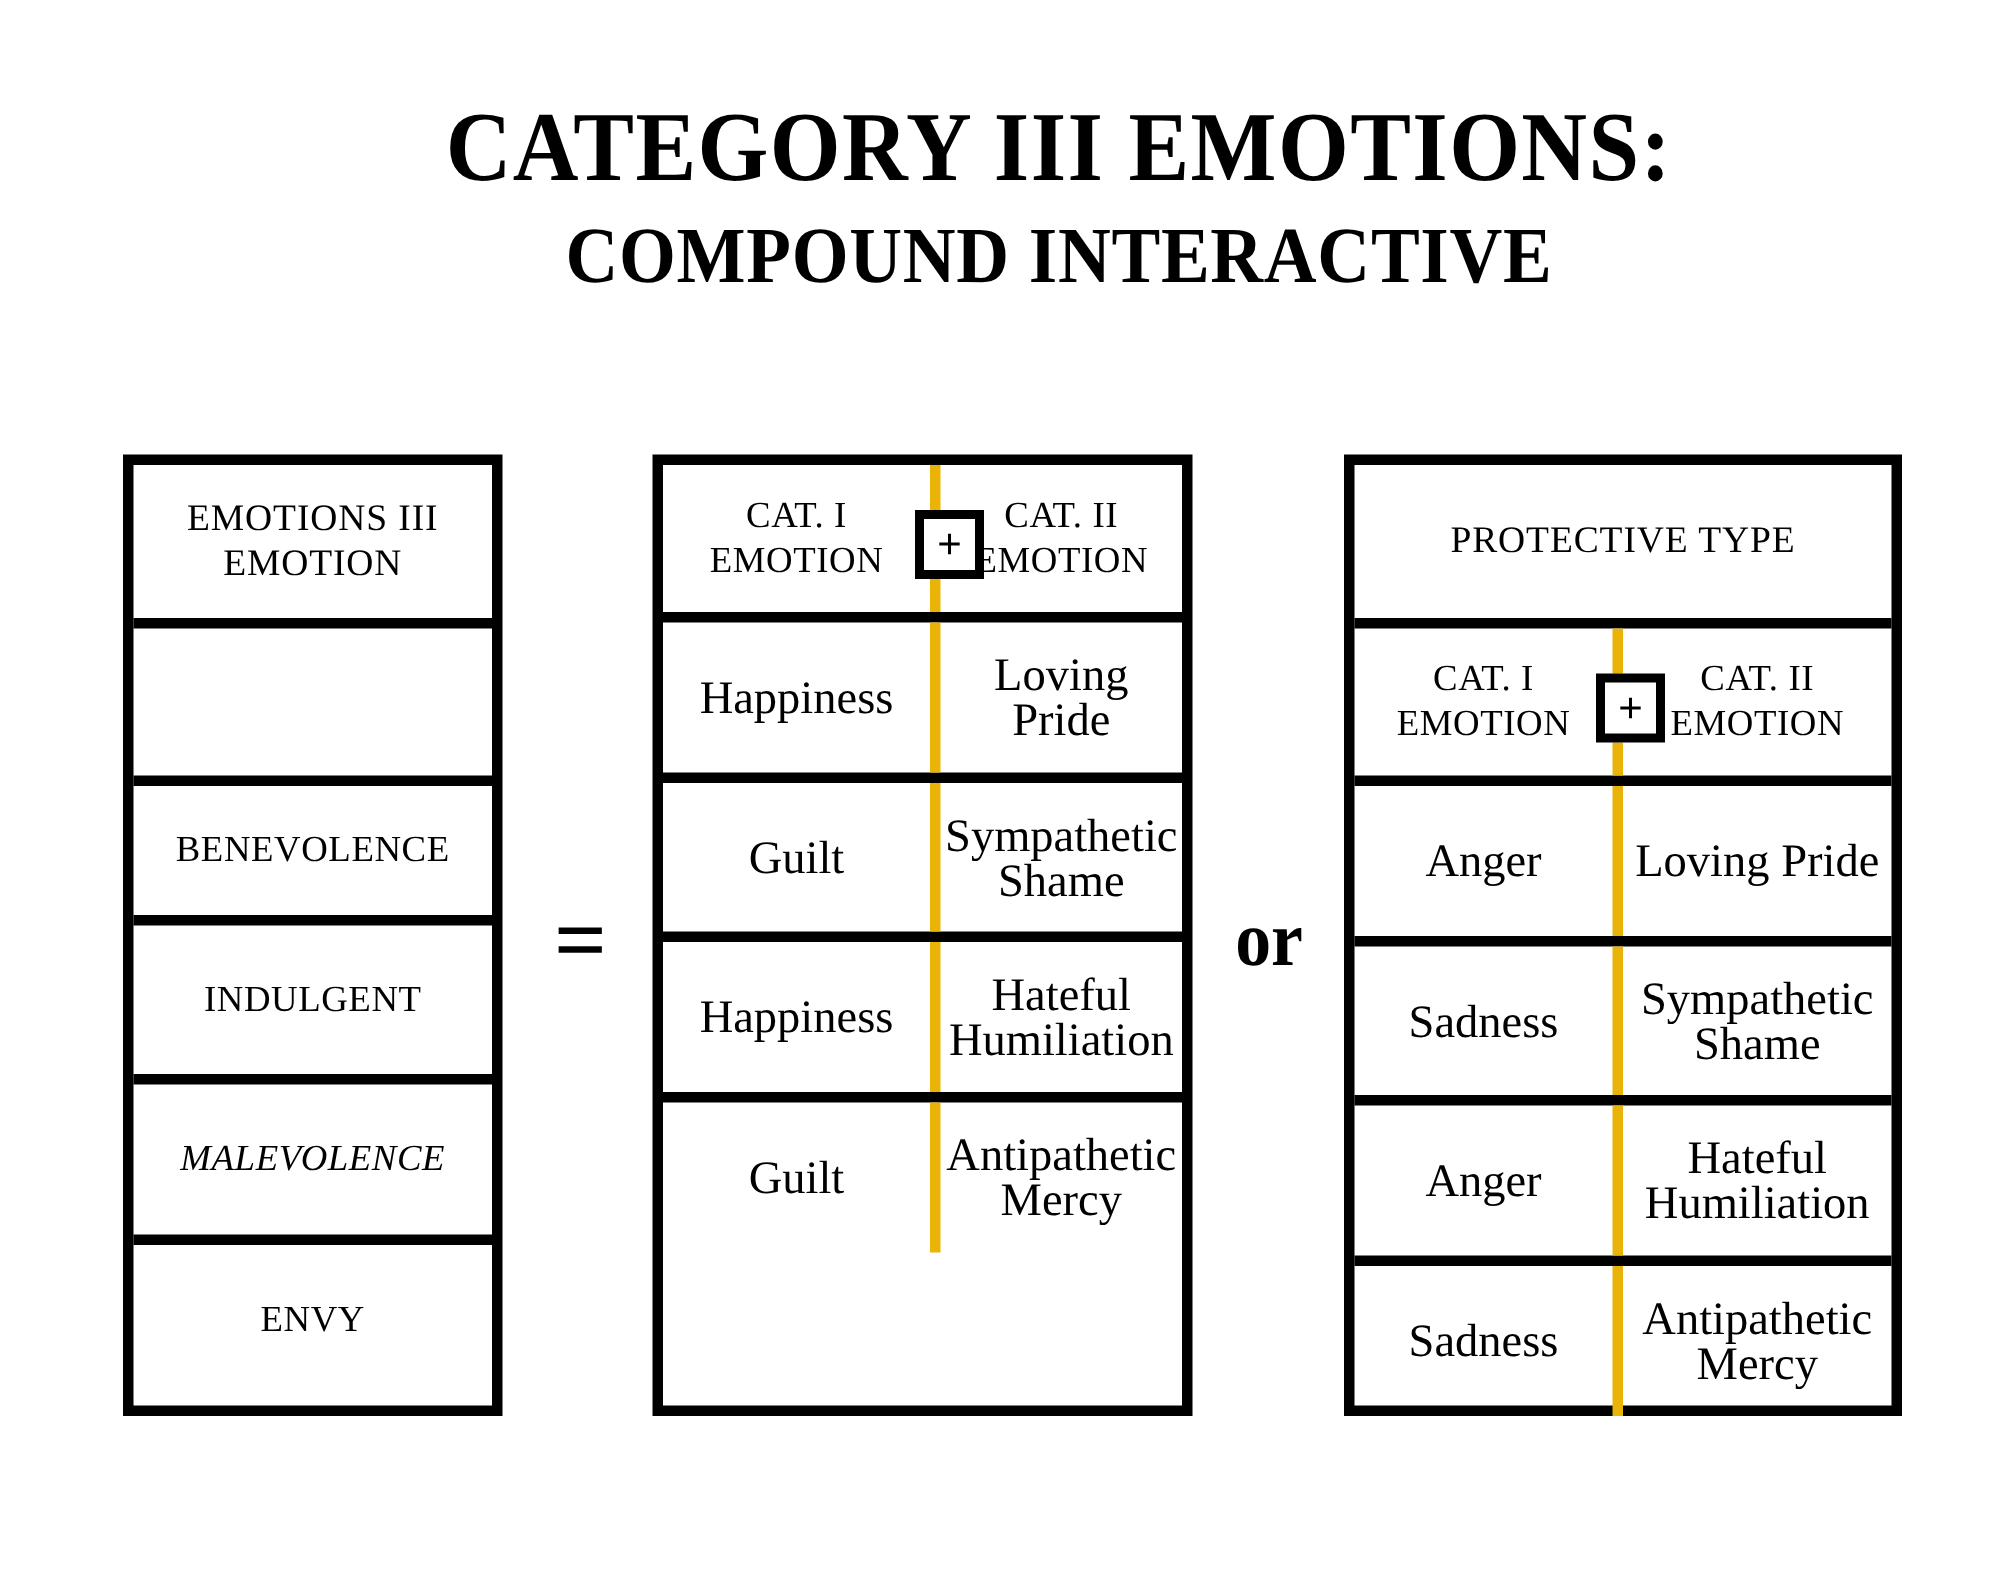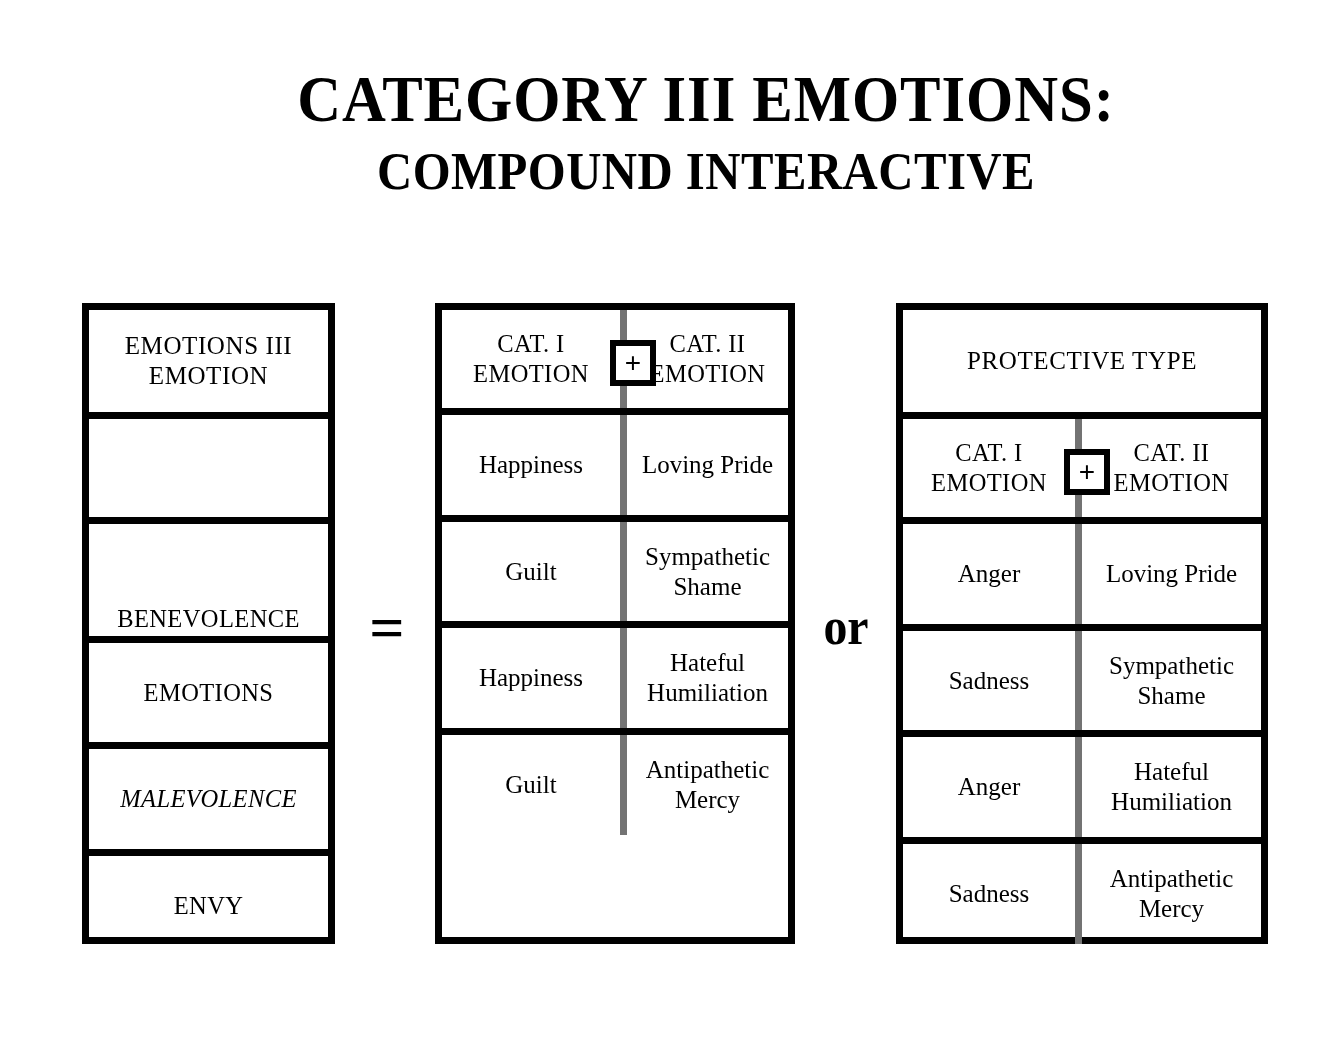--- a/index.html
+++ b/index.html
@@ -64,47 +64,47 @@
   .tbl .row.last {
     border-bottom: none;
   }
   .cell {
     box-sizing: border-box;
     display: flex;
     align-items: center;
     justify-content: center;
     text-align: center;
     padding: 2px 6px;
-    font-size: 25px;
+    font-size: 31px;
     line-height: 30px;
     overflow: hidden;
   }
   .cell.caps {
     font-size: 24.5px;
     letter-spacing: 0.4px;
   }
   .cell.hdr {
     font-size: 25px;
     letter-spacing: 0.6px;
   }
   .cell.split-left {
-    border-right: 7px solid #737373;
+    border-right: 7px solid #eab308;
   }
 
   
   #table-left {
     left: 82px;
     top: 303px;
     width: 253px;
     height: 641px;
   }
   #table-left .row { height: 109px; }
   #table-left .row.r0 { height: 109px; }
   #table-left .row.r1 { height: 105px; }
-  #table-left .row.r2 { height: 119px; align-items: flex-end; }
+  #table-left .row.r2 { height: 93px; }
   #table-left .row.r3 { height: 106px; }
   #table-left .row.r4 { height: 107px; font-style: italic; }
   #table-left .row.r5 { height: 100px; }
   #table-left .cell { width: 100%; }
 
   
   #table-middle {
     left: 435px;
     top: 303px;
     width: 360px;
@@ -185,21 +185,21 @@
   <div class="row r0">
     <div class="cell hdr">EMOTIONS III EMOTION</div>
   </div>
   <div class="row r1">
     <div class="cell caps"></div>
   </div>
   <div class="row r2">
     <div class="cell caps">BENEVOLENCE</div>
   </div>
   <div class="row r3">
-    <div class="cell caps">EMOTIONS</div>
+    <div class="cell caps">INDULGENT</div>
   </div>
   <div class="row r4">
     <div class="cell caps">MALEVOLENCE</div>
   </div>
   <div class="row r5 last">
     <div class="cell caps">ENVY</div>
   </div>
 </div>
 
 <div class="connector" id="equals-sign">=</div>

